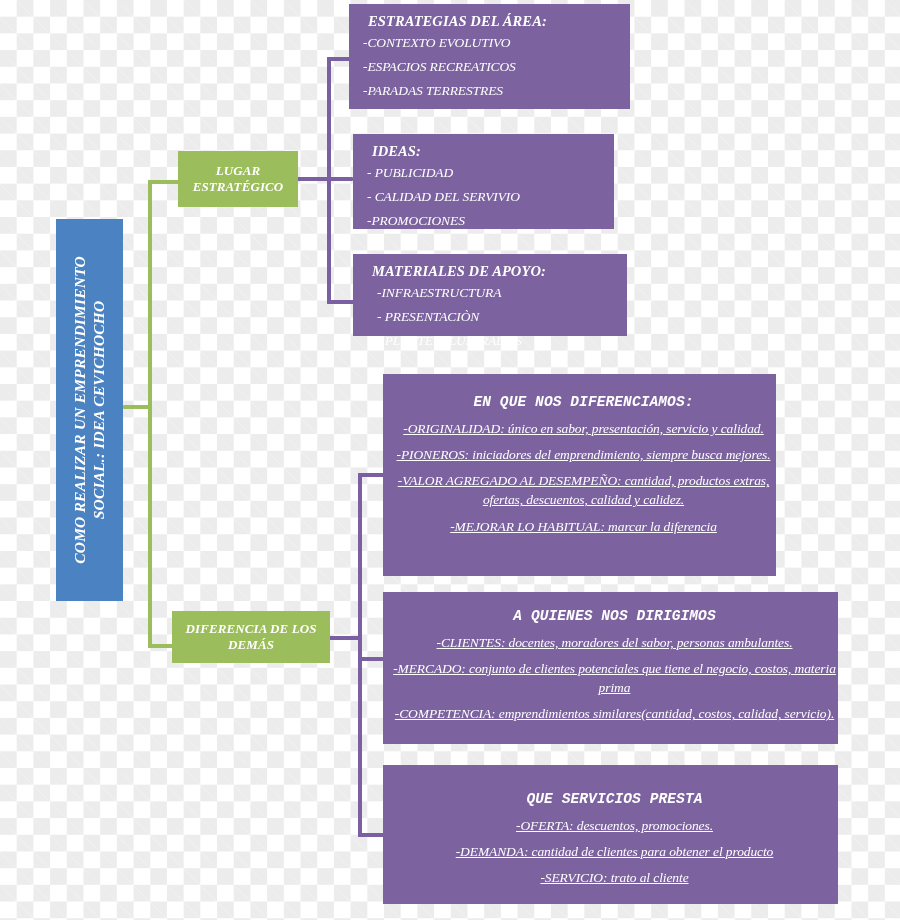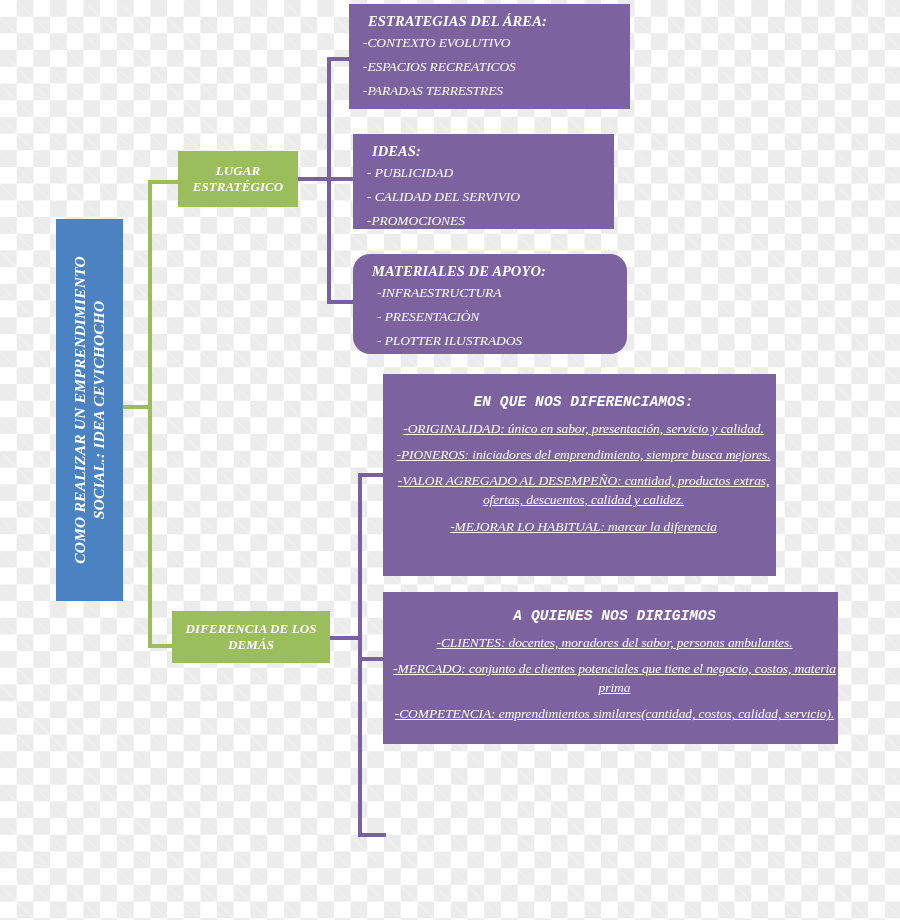--- a/index.html
+++ b/index.html
@@ -173,21 +173,21 @@
     <p class="node-line left">-PARADAS TERRESTRES</p>
   </div>
 
   <div class="node node-purple list-box tight" style="left:353px; top:134px; width:261px; height:95px;">
     <p class="node-title left">IDEAS:</p>
     <p class="node-line left">- PUBLICIDAD</p>
     <p class="node-line left">- CALIDAD DEL SERVIVIO</p>
     <p class="node-line left">-PROMOCIONES</p>
   </div>
 
-  <div class="node node-purple list-box indent tight" style="left:353px; top:254px; width:274px; height:100px;border-radius:17px;">
+  <div class="node node-purple list-box indent tight" style="left:353px; top:254px; width:274px; height:82px;">
     <p class="node-title left">MATERIALES DE APOYO:</p>
     <p class="node-line left">-INFRAESTRUCTURA</p>
     <p class="node-line left">- PRESENTACIÒN</p>
     <p class="node-line left">- PLOTTER ILUSTRADOS</p>
   </div>
 
   <div class="node node-purple para-box" style="left:383px; top:374px; width:393px; height:202px; padding-top:18px;">
     <p class="node-title">EN QUE NOS DIFERENCIAMOS:</p>
     <p class="node-line">-ORIGINALIDAD: único en sabor, presentación, servicio y calidad.</p>
     <p class="node-line">-PIONEROS: iniciadores del emprendimiento, siempre busca mejores.</p>
@@ -195,14 +195,20 @@
     <p class="node-line">-MEJORAR LO HABITUAL: marcar la diferencia</p>
   </div>
 
   <div class="node node-purple para-box" style="left:383px; top:592px; width:455px; height:152px; padding-top:14px;">
     <p class="node-title">A QUIENES NOS DIRIGIMOS</p>
     <p class="node-line">-CLIENTES: docentes, moradores del sabor, personas ambulantes.</p>
     <p class="node-line">-MERCADO: conjunto de clientes potenciales que tiene el negocio,  costos, materia prima</p>
     <p class="node-line">-COMPETENCIA: emprendimientos similares(cantidad, costos, calidad, servicio).</p>
   </div>
 
+  <div class="node node-purple para-box" style="left:383px; top:765px; width:455px; height:139px; padding-top:24px;">
+    <p class="node-title">QUE SERVICIOS PRESTA</p>
+    <p class="node-line">-OFERTA: descuentos, promociones.</p>
+    <p class="node-line">-DEMANDA: cantidad de clientes para obtener el producto</p>
+    <p class="node-line">-SERVICIO: trato al cliente</p>
+  </div>
 
 </div>
 
 </body></html>

